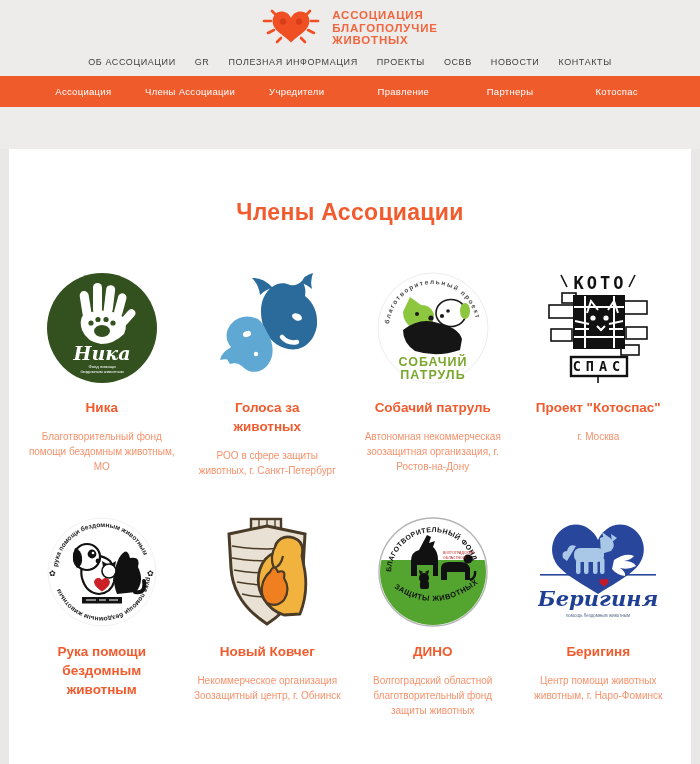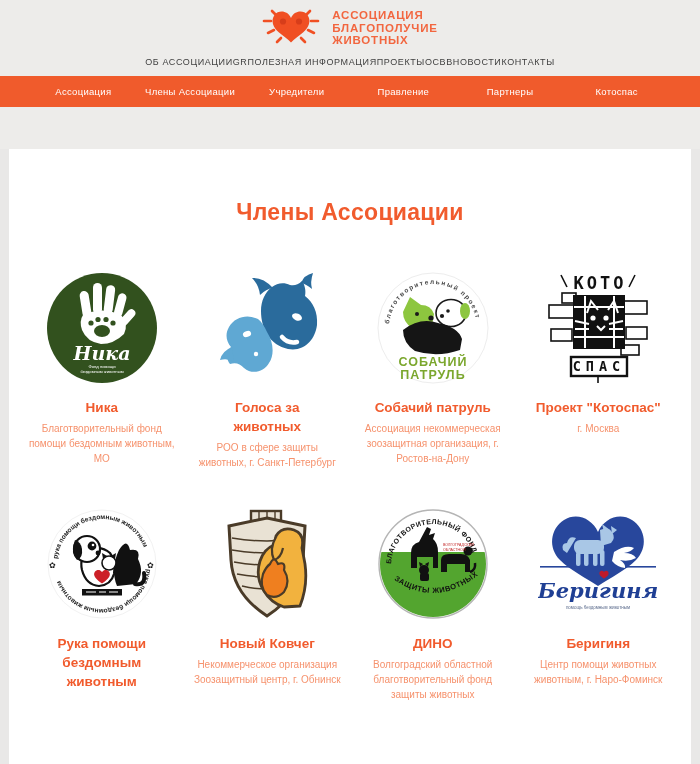--- a/index.html
+++ b/index.html
@@ -5,34 +5,34 @@
   html,body{margin:0;padding:0;}
   body{
     width:700px;height:764px;overflow:hidden;position:relative;
     background:#e9e8e7;
     font-family:"Liberation Sans", sans-serif;
   }
   
   .site-header{background:#edecea;}
   .brand-row{display:flex;align-items:center;justify-content:center;gap:12px;padding-top:6px;height:44px;}
   .brand-text{font-size:11.5px;font-weight:bold;color:#f2663f;line-height:12.5px;letter-spacing:.8px;}
-  .main-nav{display:flex;justify-content:center;align-items:center;padding:7px 0 9px;}
+  .main-nav{display:flex;justify-content:center;align-items:center;gap:19px;padding:7px 0 9px;}
   .main-nav .nav-item{font-size:9px;color:#3f3f3f;letter-spacing:.6px;cursor:pointer;white-space:nowrap;}
   
   .sub-nav{height:31px;background:#f05b2c;display:flex;align-items:center;padding:0 30px;}
   .sub-nav .sub-item{flex:1;text-align:center;color:#fff;font-size:9.5px;letter-spacing:.3px;cursor:pointer;white-space:nowrap;}
   .gray-strip{height:42px;background:#edecea;}
   
   .main-content{margin:0 9px;background:#fff;height:621px;box-sizing:border-box;}
   .page-title{padding-top:50px;text-align:center;font-size:23px;font-weight:bold;color:#f15b2d;letter-spacing:.3px;}
   .members-grid{display:grid;grid-template-columns:repeat(4,1fr);row-gap:36px;margin-top:44px;padding:0 10px;}
   .member{display:flex;flex-direction:column;align-items:center;text-align:center;}
   .logo-box{height:116px;display:flex;align-items:center;justify-content:center;cursor:pointer;text-decoration:underline;}
   .member-name{margin-top:12px;font-size:13.5px;font-weight:bold;color:#f15b2d;line-height:19px;max-width:132px;cursor:pointer;}
-  .member-desc{margin-top:4px;font-size:10px;color:#f6926d;line-height:15px;max-width:150px;}
+  .member-desc{margin-top:12px;font-size:10px;color:#f6926d;line-height:15px;max-width:150px;}
 </style>
 </head>
 <body>
 
 <div class="site-header">
   <div class="brand-row">
     <span>
       <svg width="58" height="40" viewBox="0 0 58 40">
         <g stroke="#f04f23" stroke-width="2.6" stroke-linecap="round">
           <line x1="10" y1="5" x2="14" y2="9"></line>
@@ -148,21 +148,21 @@
           <ellipse cx="75" cy="42" rx="15" ry="13.5" fill="#ffffff" stroke="#1a1a1a" stroke-width="1.6"></ellipse>
           <ellipse cx="89" cy="40" rx="5" ry="8" fill="#8dc63f"></ellipse>
           <circle cx="72" cy="40" r="1.8" fill="#1a1a1a"></circle>
           <circle cx="66" cy="45" r="2.1" fill="#1a1a1a"></circle>
           <path d="M27,59 Q44,46 62,52 Q82,56 86,68 L84,79 Q61,87 39,80 Q27,72 27,59 Z" fill="#151515"></path>
           <text x="57" y="95" font-size="12.5" font-weight="bold" fill="#7ba72e" text-anchor="middle" letter-spacing="1">СОБАЧИЙ</text>
           <text x="57" y="108" font-size="12.5" font-weight="bold" fill="#7ba72e" text-anchor="middle" letter-spacing="1">ПАТРУЛЬ</text>
         </svg>
       </div>
       <div class="member-name">Собачий патруль</div>
-      <div class="member-desc">Ассоциация некоммерческая зоозащитная организация, г. Ростов-на-Дону</div>
+      <div class="member-desc">Автономная некоммерческая зоозащитная организация, г. Ростов-на-Дону</div>
     </div>
 
     <div class="member">
       <div class="logo-box">
         <svg width="106" height="114" viewBox="0 0 106 114">
           <text x="55" y="18" font-size="17" font-weight="bold" fill="#111111" text-anchor="middle" letter-spacing="3" font-family="DejaVu Sans Mono, monospace">КОТО</text>
           <g stroke="#111111" stroke-width="1.6" fill="none">
             <line x1="16" y1="4" x2="22" y2="16"></line>
             <line x1="90" y1="4" x2="84" y2="16"></line>
             <rect x="4" y="34" width="25" height="13"></rect>

